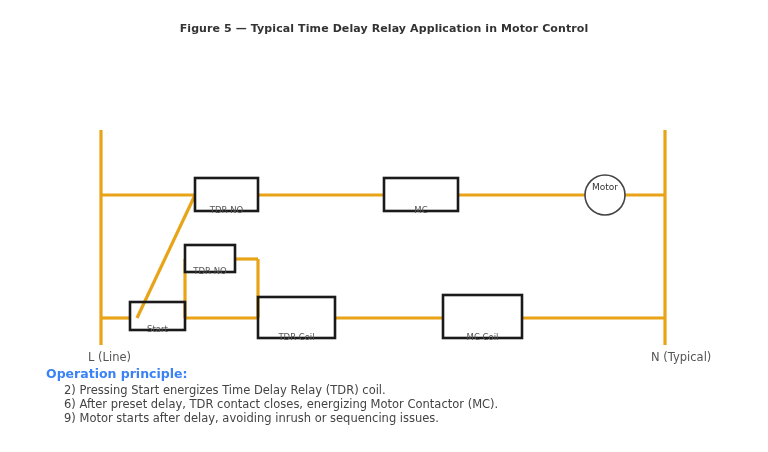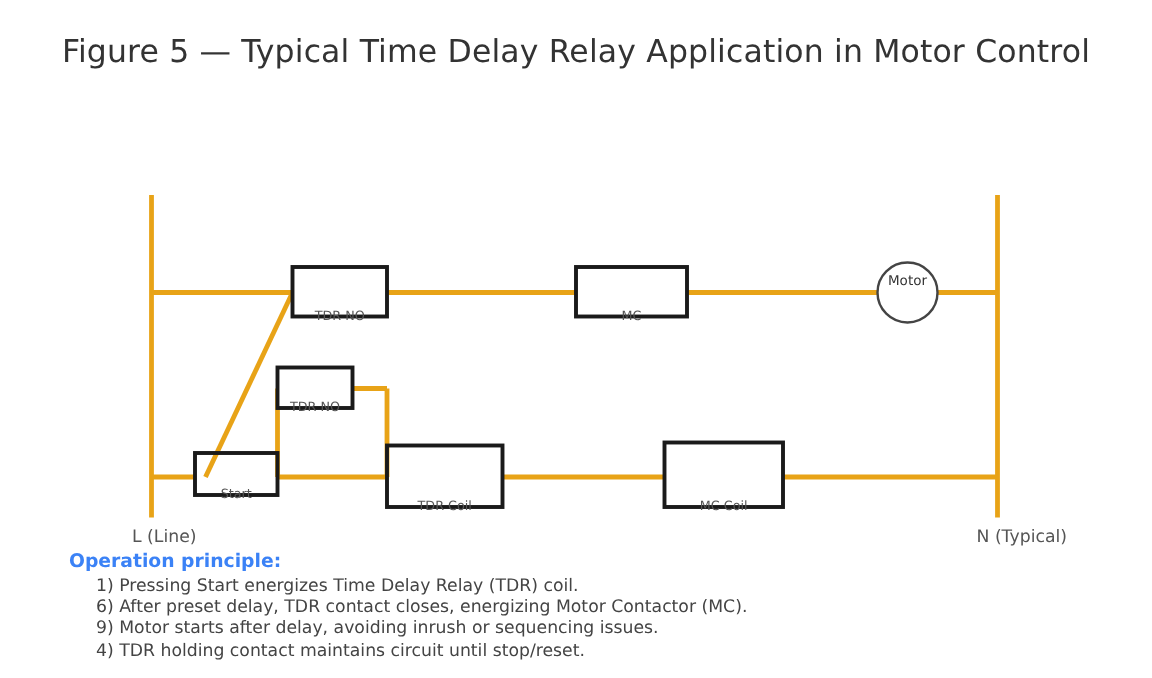--- a/index.html
+++ b/index.html
@@ -13,22 +13,22 @@
     position: relative;
     font-family: "DejaVu Sans", "Liberation Sans", sans-serif;
     overflow: hidden;
   }
   #figure-title {
     position: absolute;
     left: 0;
     top: 22px;
     width: 768px;
     text-align: center;
-    font-size: 21px;
-    font-weight: normal;
+    font-size: 11px;
+    font-weight: bold;
     color: #333333;
     letter-spacing: 0.1px;
   }
   #circuit-canvas {
     position: absolute;
     left: 0;
     top: 0;
     width: 768px;
     height: 452px;
   }
@@ -141,17 +141,16 @@
   </g>
 
 </svg>
 
 <div class="rail-label" id="rail-label-line">L (Line)</div>
 
 <div class="rail-label" id="rail-label-neutral">N (Typical)</div>
 
 <div id="operation-block">
   <div id="operation-heading">Operation principle:</div>
-  <div class="operation-step">1) Pressing Start energizes Time Delay Relay (TDR) coil.</div>
+  <div class="operation-step">2) Pressing Start energizes Time Delay Relay (TDR) coil.</div>
   <div class="operation-step">6) After preset delay, TDR contact closes, energizing Motor Contactor (MC).</div>
   <div class="operation-step">9) Motor starts after delay, avoiding inrush or sequencing issues.</div>
-  <div class="operation-step">4) TDR holding contact maintains circuit until stop/reset.</div>
 </div>
 
 </body></html>

